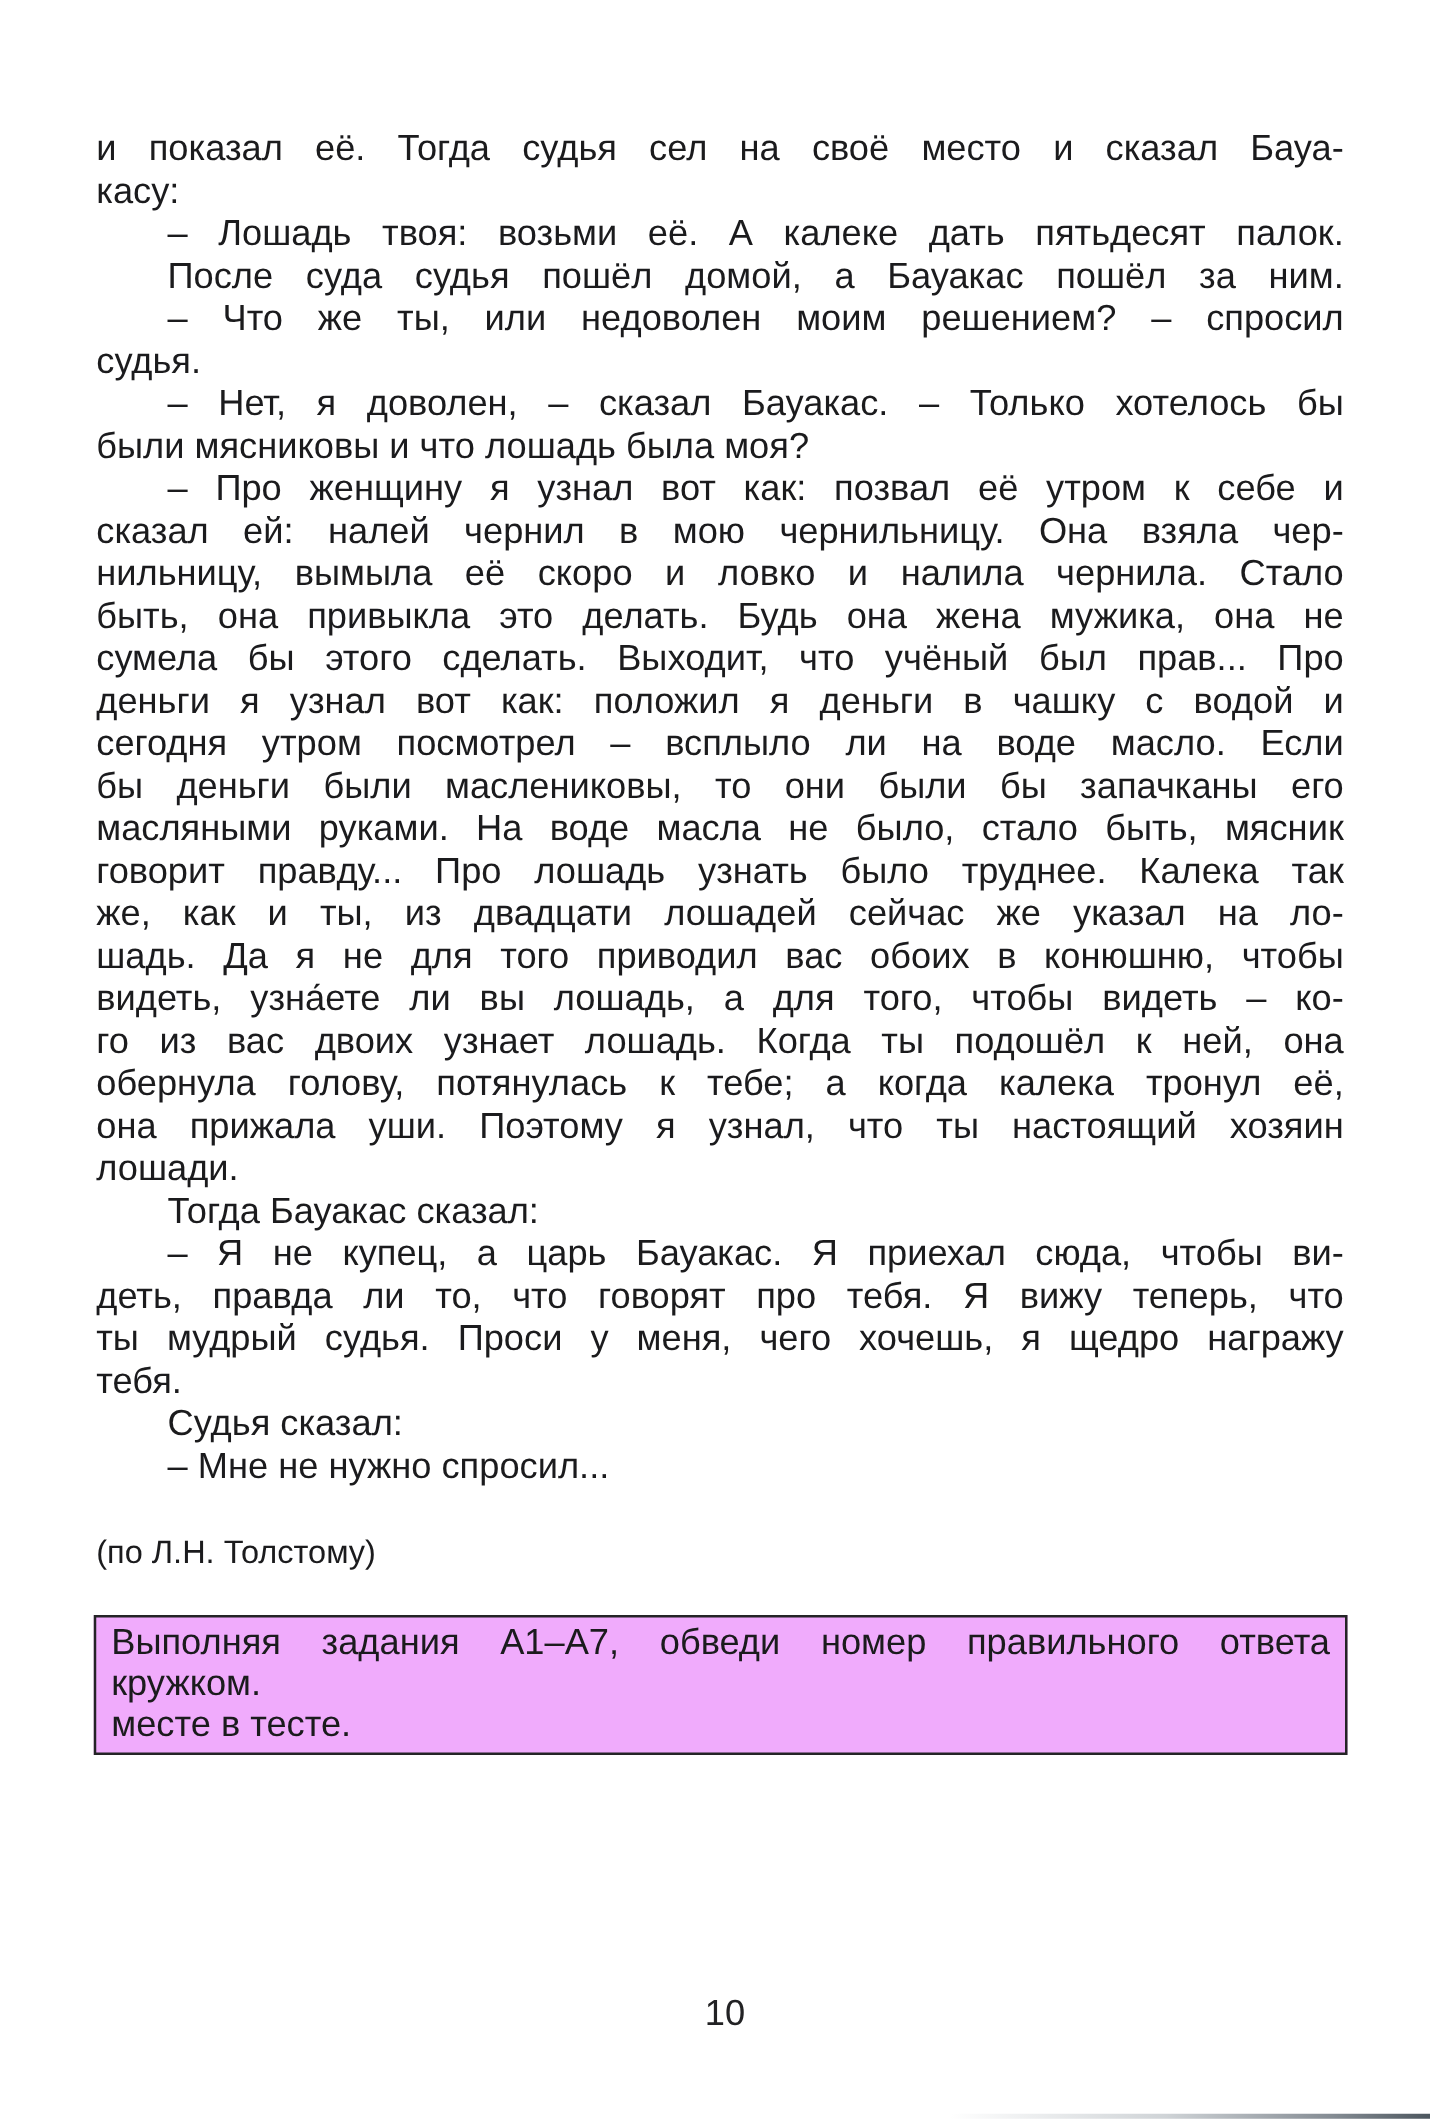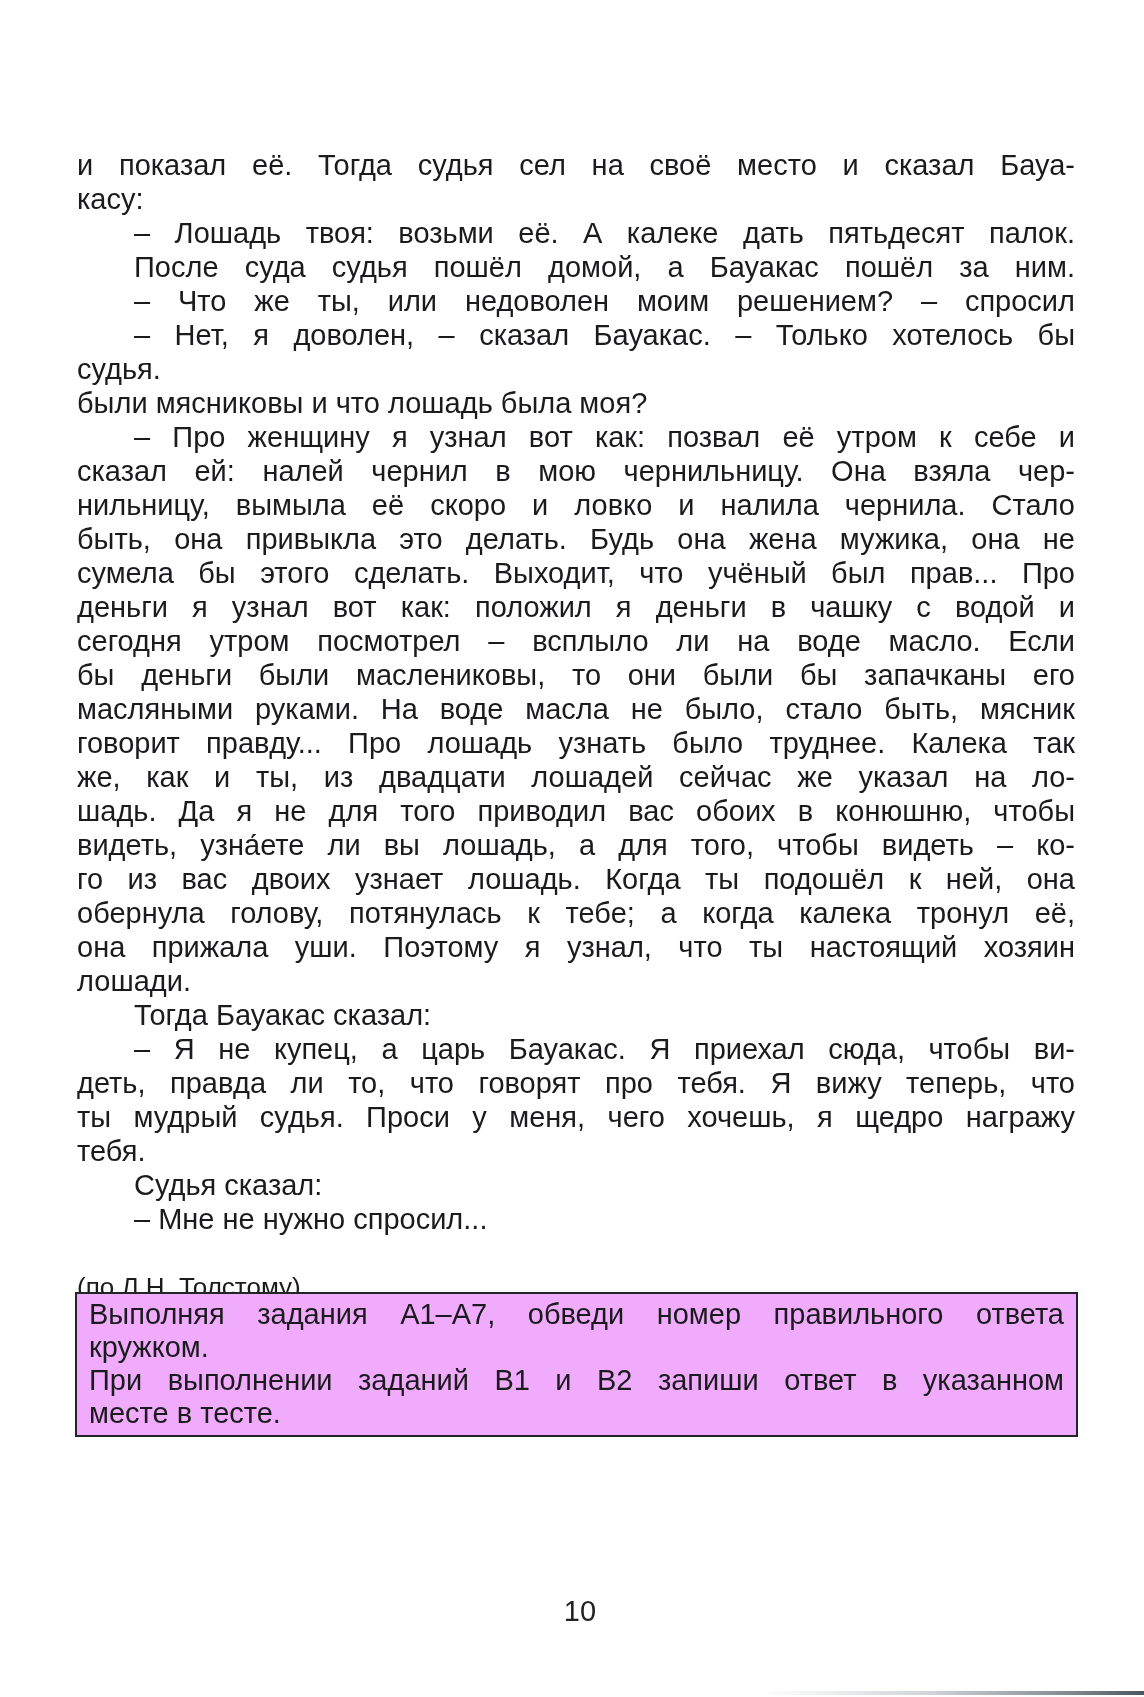--- a/index.html
+++ b/index.html
@@ -16,21 +16,20 @@
     color: #1b1b1d;
     overflow: hidden;
   }
   .story {
     position: absolute;
     left: 77px;
     top: 102px;
     width: 998px;
     font-size: 29px;
     line-height: 34px;
-    margin-top: 46px;
   }
   .line {
     min-height: 34px;
   }
   .line.just {
     text-align: justify;
     text-align-last: justify;
   }
   .line.ind {
     text-indent: 57px;
@@ -84,22 +83,22 @@
 
 <div class="page">
 
   <div class="story">
     <div>
         <div class="line just">и показал её. Тогда судья сел на своё место и сказал Бауа-</div>
         <div class="line">касу:</div>
         <div class="line just ind">– Лошадь твоя: возьми её. А калеке дать пятьдесят палок.</div>
         <div class="line just ind">После суда судья пошёл домой, а Бауакас пошёл за ним.</div>
         <div class="line just ind">– Что же ты, или недоволен моим решением? – спросил</div>
+        <div class="line">судья.</div>
         <div class="line just ind">– Нет, я доволен, – сказал Бауакас. – Только хотелось бы</div>
-        <div class="line">судья.</div>
         <div class="line">были мясниковы и что лошадь была моя?</div>
         <div class="line just ind">– Про женщину я узнал вот как: позвал её утром к себе и</div>
         <div class="line just">сказал ей: налей чернил в мою чернильницу. Она взяла чер-</div>
         <div class="line just">нильницу, вымыла её скоро и ловко и налила чернила. Стало</div>
         <div class="line just">быть, она привыкла это делать. Будь она жена мужика, она не</div>
         <div class="line just">сумела бы этого сделать. Выходит, что учёный был прав... Про</div>
         <div class="line just">деньги я узнал вот как: положил я деньги в чашку с водой и</div>
         <div class="line just">сегодня утром посмотрел – всплыло ли на воде масло. Если</div>
         <div class="line just">бы деньги были маслениковы, то они были бы запачканы его</div>
         <div class="line just">масляными руками. На воде масла не было, стало быть, мясник</div>
@@ -118,21 +117,20 @@
         <div class="line">тебя.</div>
         <div class="line ind">Судья сказал:</div>
         <div class="line ind">– Мне не нужно спросил...</div>
       </div>
     <div class="attribution">(по Л.Н. Толстому)</div>
   </div>
 
   <div class="instruction-box">
       <div class="line just">Выполняя задания А1–А7, обведи номер правильного ответа</div>
       <div class="line">кружком.</div>
-      <div class="line just">При выполнении заданий В1 и В2 запиши ответ в указанном</div>
       <div class="line">месте в тесте.</div>
     </div>
 
   <div class="page-number">10</div>
 
   <div class="scan-line"></div>
 
 </div>
 
 </body></html>

